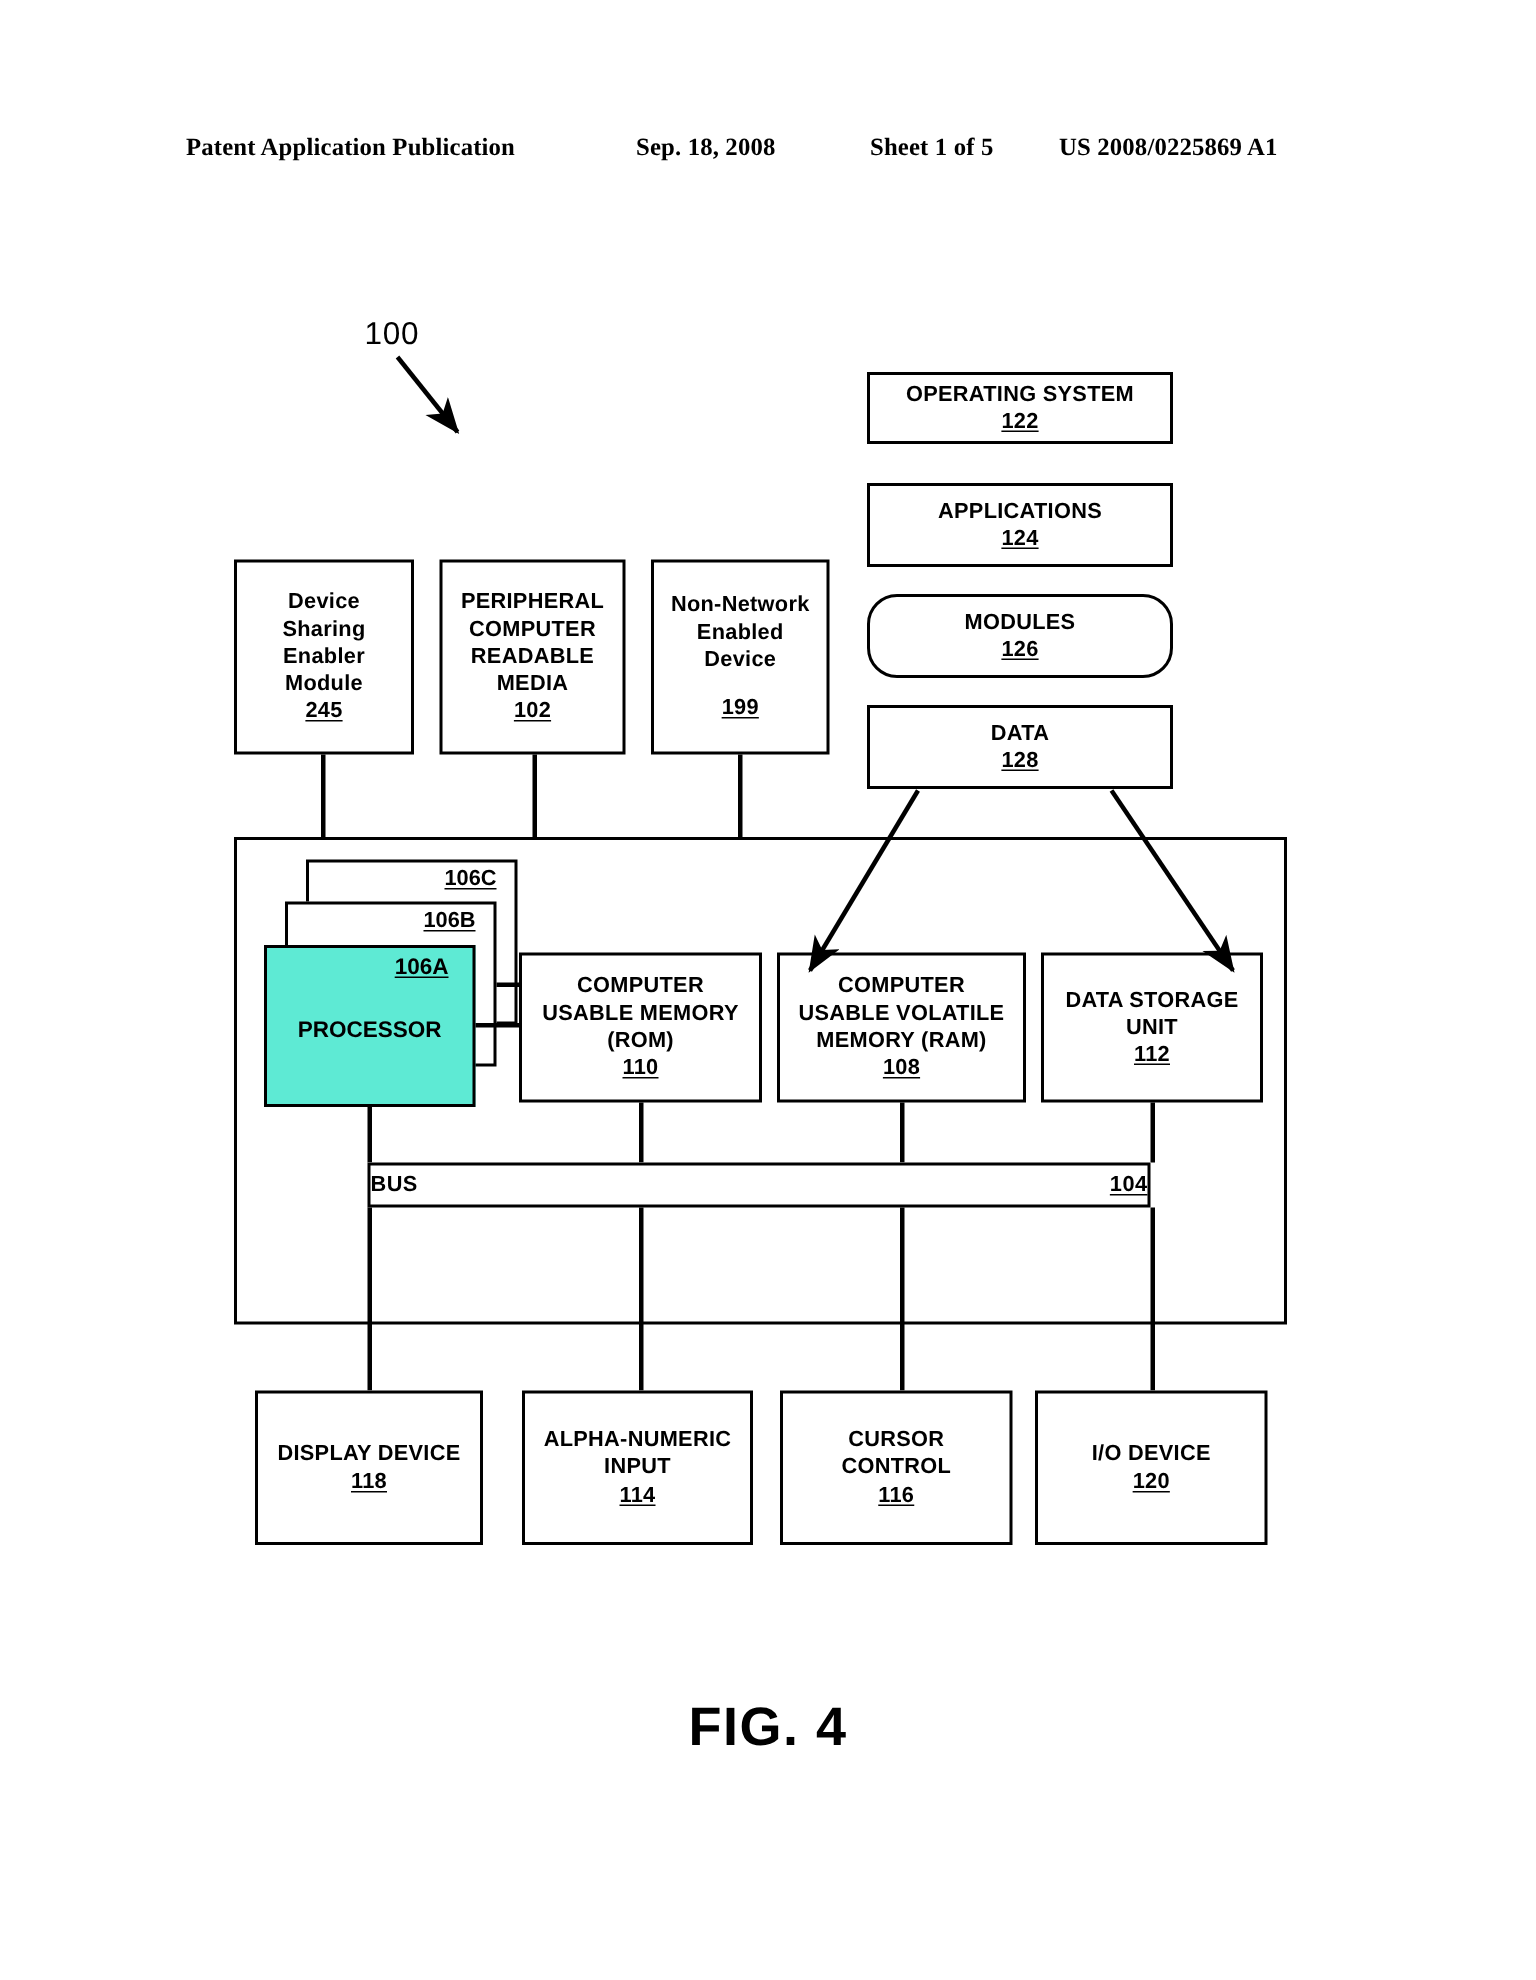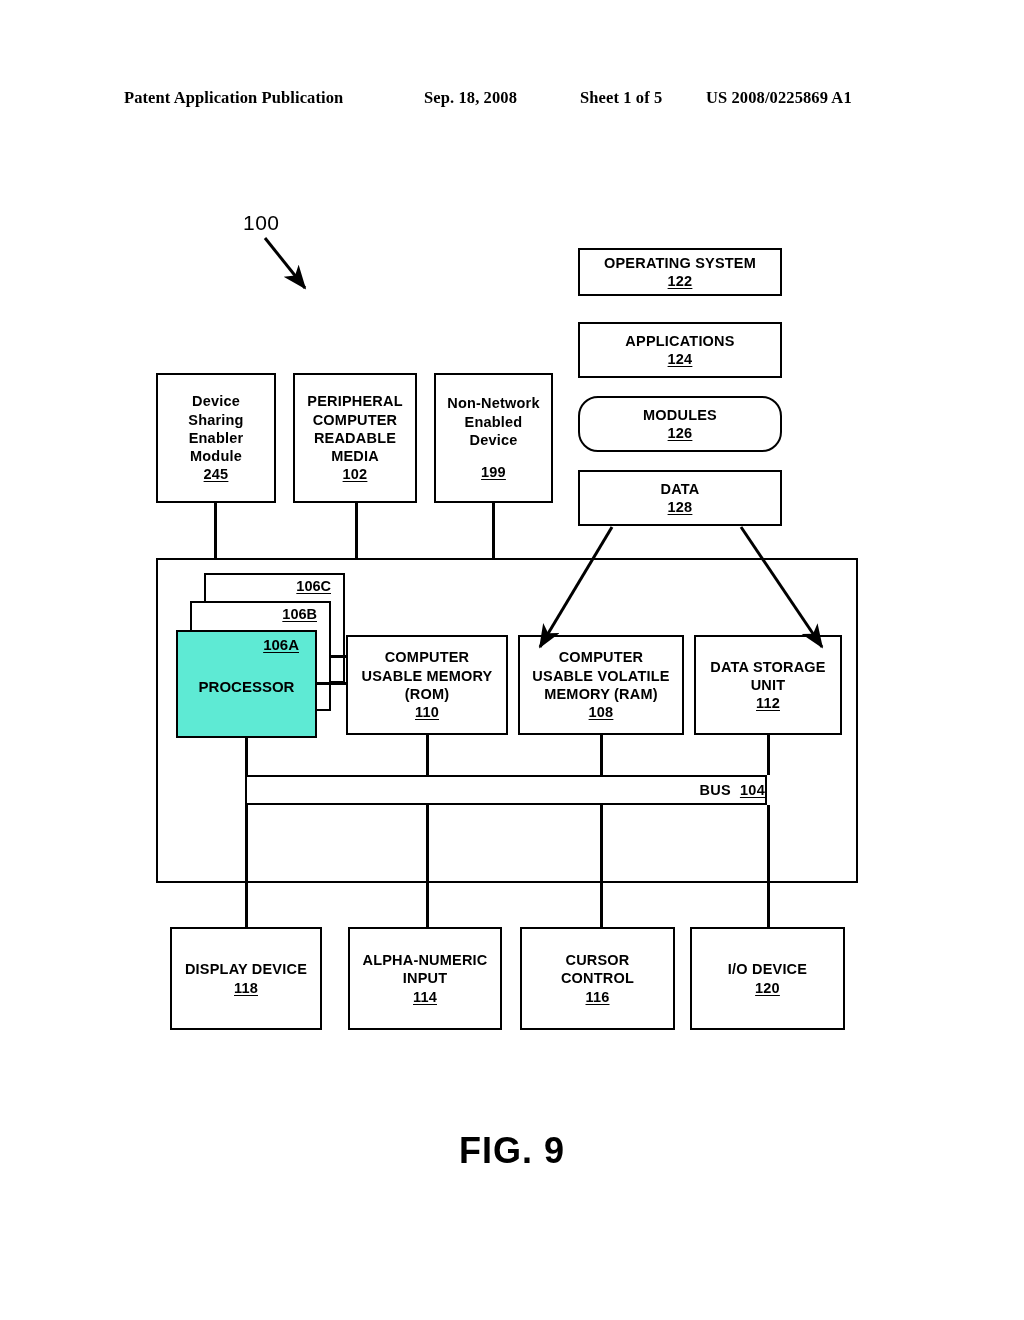--- a/index.html
+++ b/index.html
@@ -115,21 +115,21 @@
   }
 
   
   .bus-bar {
     position: absolute;
     box-sizing: border-box;
     border: 2.5px solid #000;
     background: #fff;
     display: flex;
     align-items: center;
-    justify-content: flex-end;
+    justify-content: space-between;
     font-size: 14.5px;
     font-weight: bold;
     letter-spacing: 0.3px;
   }
   .bus-bar .ref {
     text-decoration: underline;
     text-underline-offset: 2px;
     margin-left: 9px;
   }
 
@@ -308,14 +308,14 @@
       </marker>
     </defs>
 
     <line x1="265" y1="238" x2="305" y2="288" stroke="#000" stroke-width="3" marker-end="url(#arrowhead)"></line>
 
     <line x1="612" y1="527" x2="540" y2="647" stroke="#000" stroke-width="3" marker-end="url(#arrowhead)"></line>
 
     <line x1="741" y1="527" x2="822" y2="647" stroke="#000" stroke-width="3" marker-end="url(#arrowhead)"></line>
   </svg>
 
-  <div class="fig-caption" style="top:1130px;">FIG. 9</div>
+  <div class="fig-caption" style="top:1130px;">FIG. 4</div>
 </div>
 
 </body></html>

